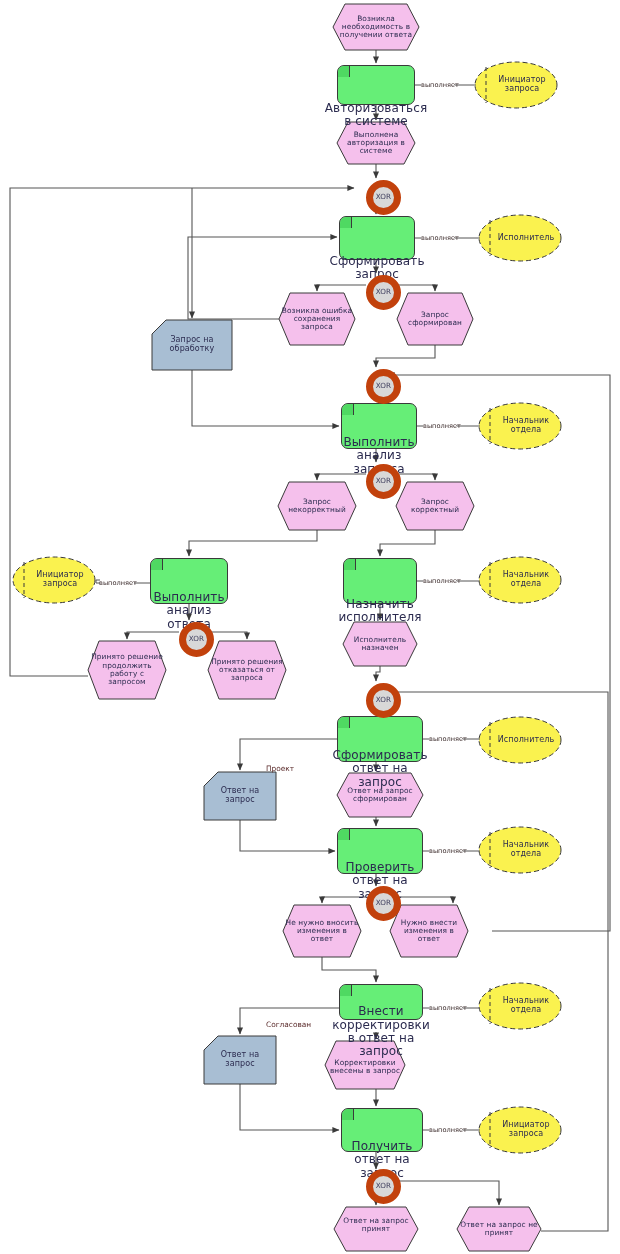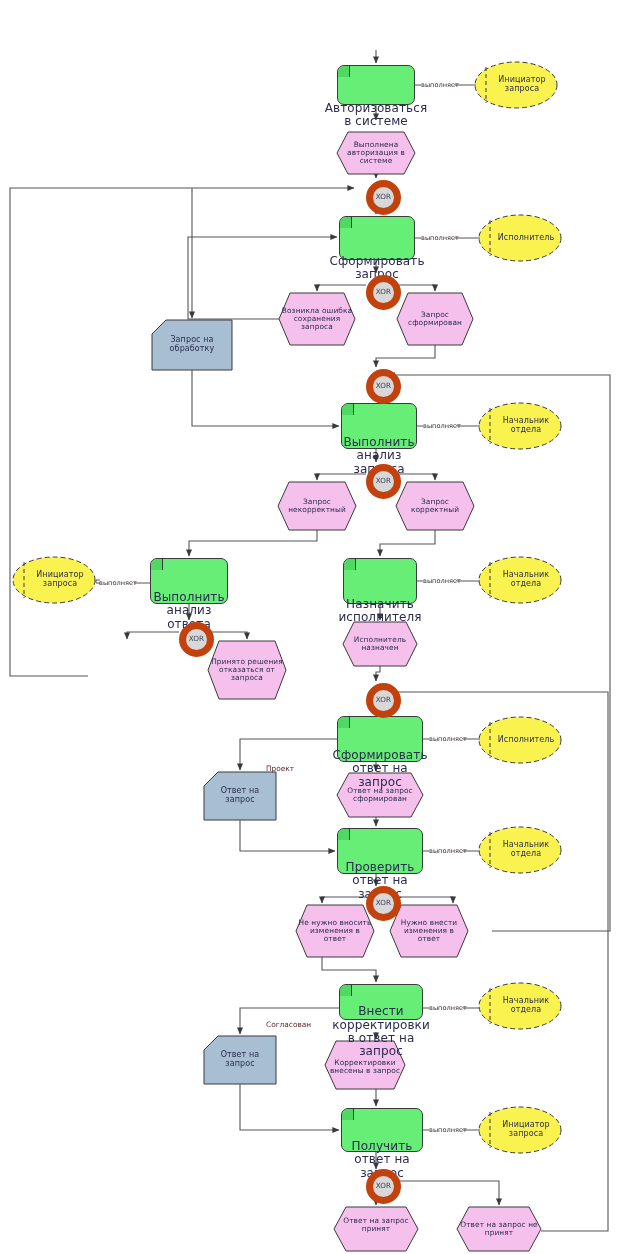--- a/index.html
+++ b/index.html
@@ -124,21 +124,27 @@
 
       <path d="M376,1152 L376,1169" marker-end="url(#ah)"></path>
 
       <path d="M376,1192 L376,1205" marker-end="url(#ah)"></path>
       <path d="M387,1181 L499,1181 L499,1205" marker-end="url(#ah)"></path>
 
       <path d="M541,1231 L608,1231 L608,692 L388,692" marker-end="url(#ah)"></path>
     </g>
   </svg>
 
-  <div class="node ev" style="left:337px;top:132px;width:78px;height:42px;">
+  <div class="node ev" style="left:333px;top:4px;width:86px;height:46px;">
+    <svg width="86" height="46" viewBox="0 0 86 46" preserveAspectRatio="none">
+        <polygon points="12,0 74,0 86,23 74,46 12,46 0,23" fill="#f5c0ec" stroke="#3a3a3a" stroke-width="1"></polygon>
+      </svg>
+    <span class="lbl">Возникла необходимость в получении ответа</span>
+  </div>
+  <div class="node ev" style="left:337px;top:122px;width:78px;height:42px;">
     <svg width="78" height="42" viewBox="0 0 78 42" preserveAspectRatio="none">
         <polygon points="11,0 67,0 78,21 67,42 11,42 0,21" fill="#f5c0ec" stroke="#3a3a3a" stroke-width="1"></polygon>
       </svg>
     <span class="lbl">Выполнена авторизация в системе</span>
   </div>
   <div class="node ev" style="left:279px;top:293px;width:76px;height:52px;">
     <svg width="76" height="52" viewBox="0 0 76 52" preserveAspectRatio="none">
         <polygon points="11,0 65,0 76,26 65,52 11,52 0,26" fill="#f5c0ec" stroke="#3a3a3a" stroke-width="1"></polygon>
       </svg>
     <span class="lbl">Возникла ошибка сохранения запроса</span>
@@ -154,39 +160,45 @@
         <polygon points="11,0 67,0 78,24 67,48 11,48 0,24" fill="#f5c0ec" stroke="#3a3a3a" stroke-width="1"></polygon>
       </svg>
     <span class="lbl">Запрос некорректный</span>
   </div>
   <div class="node ev" style="left:396px;top:482px;width:78px;height:48px;">
     <svg width="78" height="48" viewBox="0 0 78 48" preserveAspectRatio="none">
         <polygon points="11,0 67,0 78,24 67,48 11,48 0,24" fill="#f5c0ec" stroke="#3a3a3a" stroke-width="1"></polygon>
       </svg>
     <span class="lbl">Запрос корректный</span>
   </div>
+  <div class="node ev" style="left:88px;top:641px;width:78px;height:58px;">
+    <svg width="78" height="58" viewBox="0 0 78 58" preserveAspectRatio="none">
+        <polygon points="11,0 67,0 78,29 67,58 11,58 0,29" fill="#f5c0ec" stroke="#3a3a3a" stroke-width="1"></polygon>
+      </svg>
+    <span class="lbl">Принято решение продолжить работу с запросом</span>
+  </div>
   <div class="node ev" style="left:208px;top:641px;width:78px;height:58px;">
     <svg width="78" height="58" viewBox="0 0 78 58" preserveAspectRatio="none">
         <polygon points="11,0 67,0 78,29 67,58 11,58 0,29" fill="#f5c0ec" stroke="#3a3a3a" stroke-width="1"></polygon>
       </svg>
     <span class="lbl">Принято решения отказаться от запроса</span>
   </div>
   <div class="node ev" style="left:343px;top:622px;width:74px;height:44px;">
     <svg width="74" height="44" viewBox="0 0 74 44" preserveAspectRatio="none">
         <polygon points="11,0 63,0 74,22 63,44 11,44 0,22" fill="#f5c0ec" stroke="#3a3a3a" stroke-width="1"></polygon>
       </svg>
     <span class="lbl">Исполнитель назначен</span>
   </div>
   <div class="node ev" style="left:337px;top:773px;width:86px;height:44px;">
     <svg width="86" height="44" viewBox="0 0 86 44" preserveAspectRatio="none">
         <polygon points="12,0 74,0 86,22 74,44 12,44 0,22" fill="#f5c0ec" stroke="#3a3a3a" stroke-width="1"></polygon>
       </svg>
     <span class="lbl">Ответ на запрос сформирован</span>
   </div>
-  <div class="node ev" style="left:296px;top:905px;width:78px;height:52px;">
+  <div class="node ev" style="left:283px;top:905px;width:78px;height:52px;">
     <svg width="78" height="52" viewBox="0 0 78 52" preserveAspectRatio="none">
         <polygon points="11,0 67,0 78,26 67,52 11,52 0,26" fill="#f5c0ec" stroke="#3a3a3a" stroke-width="1"></polygon>
       </svg>
     <span class="lbl">Не нужно вносить изменения в ответ</span>
   </div>
   <div class="node ev" style="left:390px;top:905px;width:78px;height:52px;">
     <svg width="78" height="52" viewBox="0 0 78 52" preserveAspectRatio="none">
         <polygon points="11,0 67,0 78,26 67,52 11,52 0,26" fill="#f5c0ec" stroke="#3a3a3a" stroke-width="1"></polygon>
       </svg>
     <span class="lbl">Нужно внести изменения в ответ</span>

